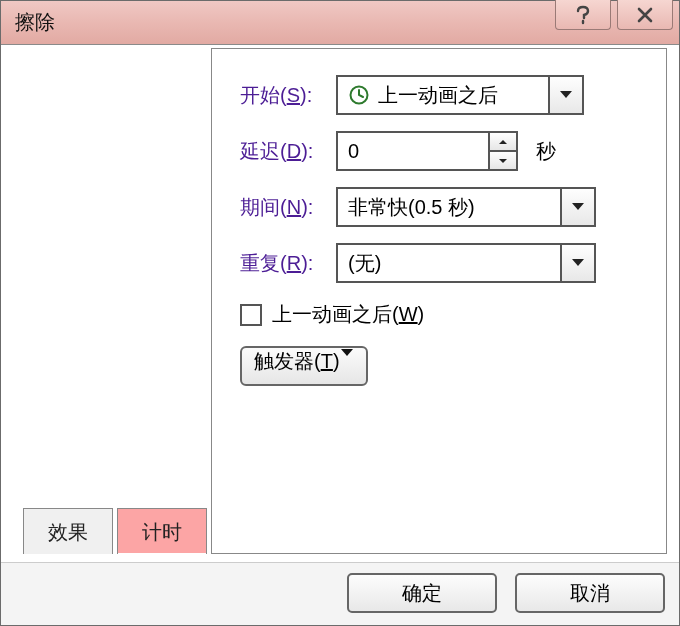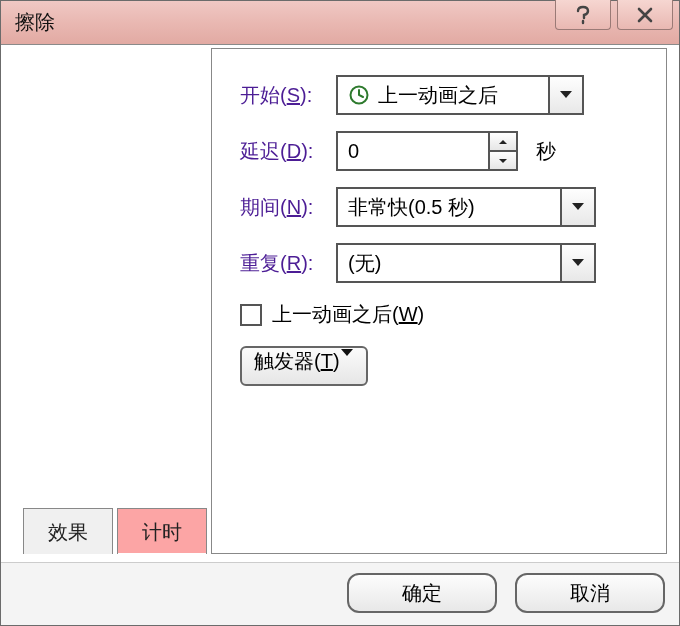--- a/index.html
+++ b/index.html
@@ -212,21 +212,21 @@
     padding: 10px 14px 12px 0;
     display: flex;
     justify-content: flex-end;
     gap: 18px;
     background: #f4f4f4;
   }
   .btn {
     min-width: 150px;
     height: 40px;
     border: 2px solid #666;
-    border-radius: 12px;
+    border-radius: 5px;
     background: linear-gradient(#fdfdfd, #e8e8e8);
     font-size: 20px;
     display: flex;
     align-items: center;
     justify-content: center;
     cursor: pointer;
   }
 </style>
 </head>
 <body>

